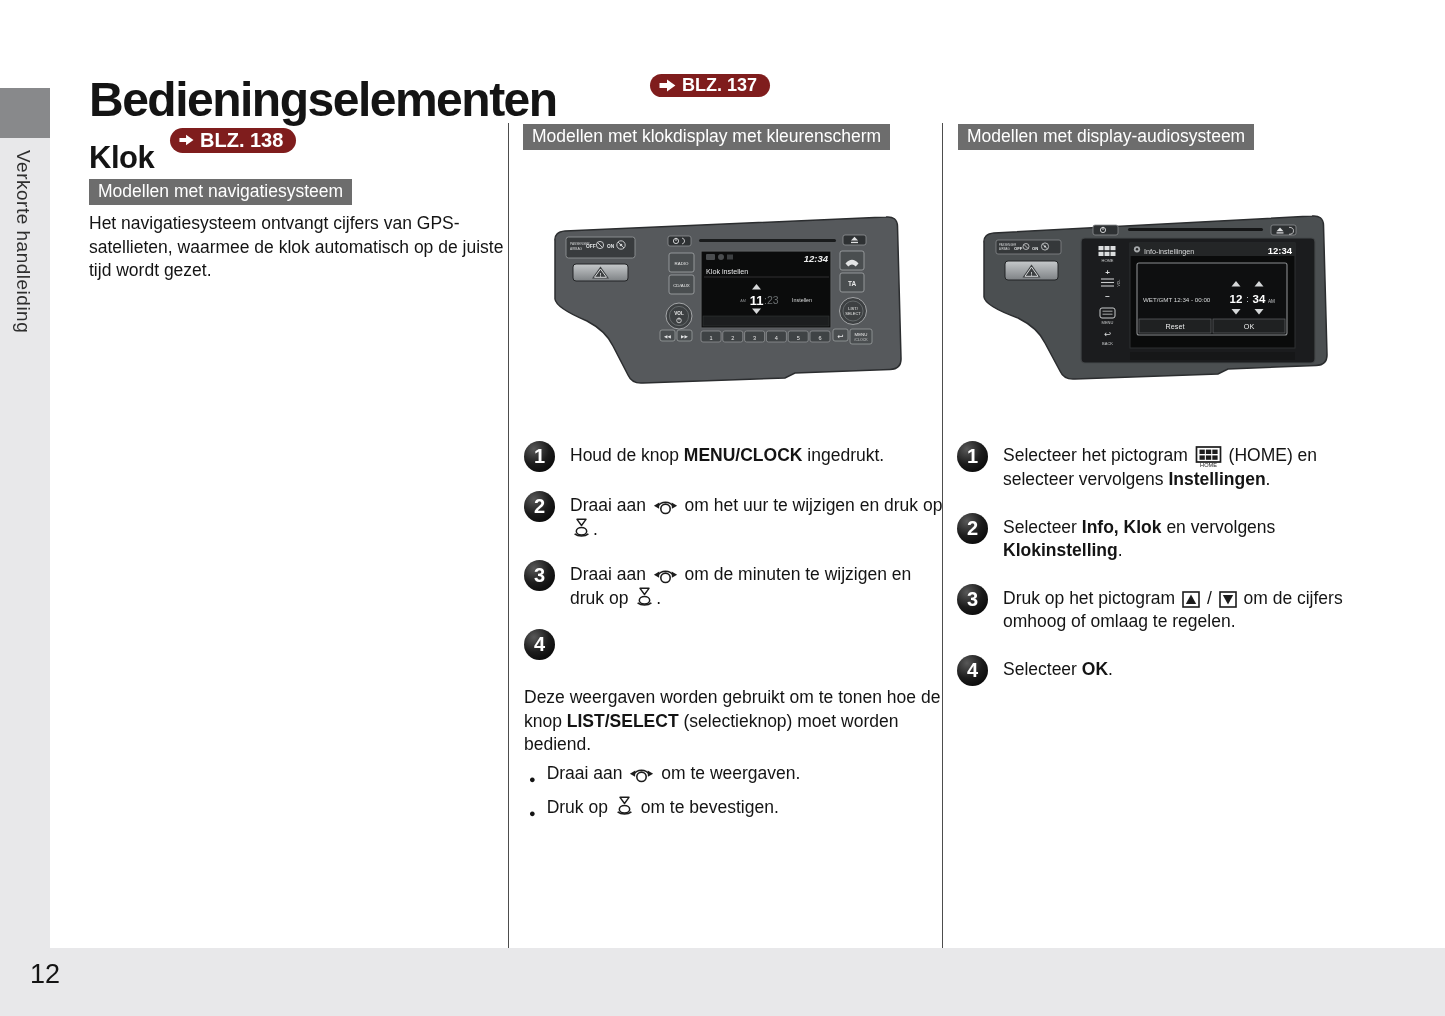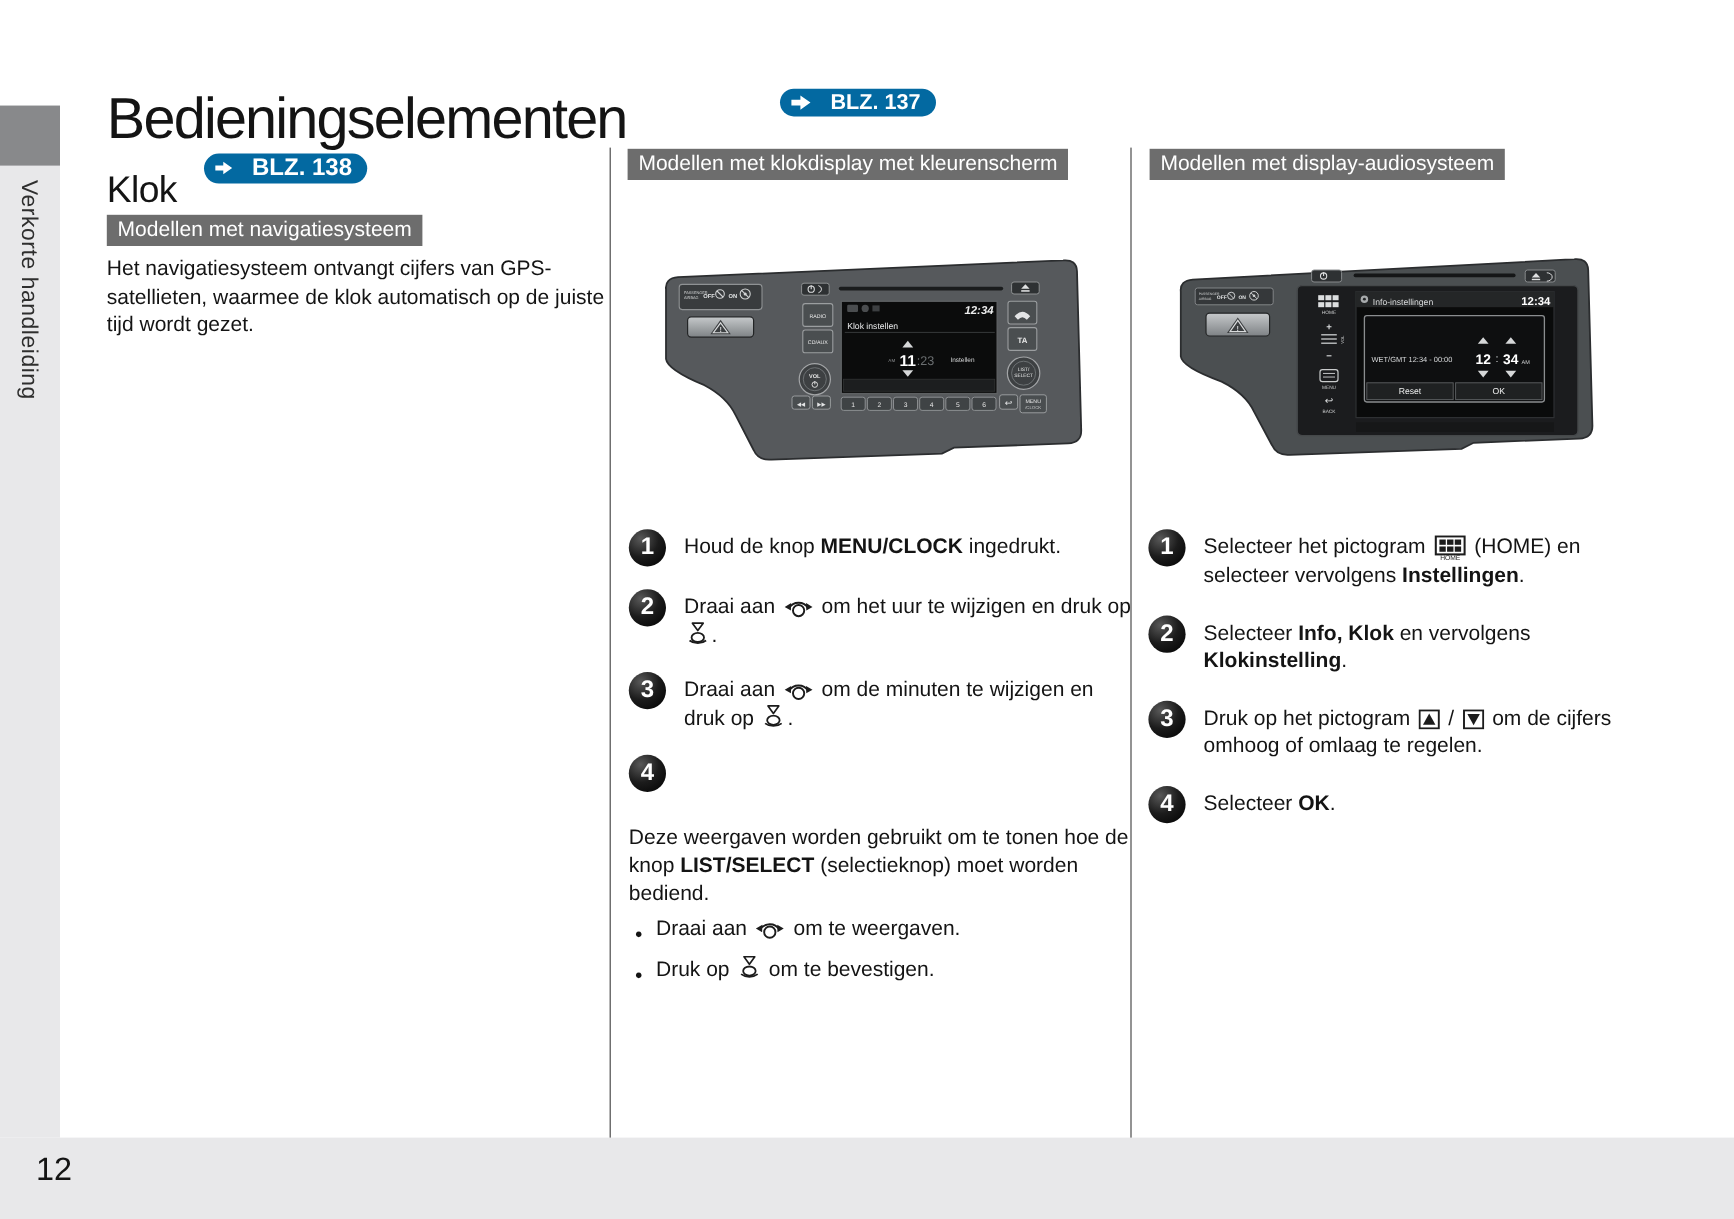--- a/index.html
+++ b/index.html
@@ -13,27 +13,27 @@
   .sidebar-tab{position:absolute;left:0;top:88px;width:50px;height:50px;background:#88898b}
   .sidebar-label{
     position:absolute;left:12px;top:150px;
     writing-mode:vertical-rl;text-orientation:mixed;
     font-size:19px;color:#2e2e2e;letter-spacing:.5px;
   }
   .footer-bar{position:absolute;left:0;top:948px;width:1445px;height:68px;background:#e8e8ea}
   .page-number{position:absolute;left:30px;top:11px;font-size:27px;color:#141414}
 
   
-  .page-title{position:absolute;left:89px;top:40px;font-size:48px;font-weight:400;letter-spacing:-1.5px}
+  .page-title{position:absolute;left:89px;top:40px;font-size:48px;font-weight:700;letter-spacing:-1.5px}
   .badge-pill{
-    display:inline-flex;align-items:center;gap:16px;background:#0369a1;color:#fff;
+    display:inline-flex;align-items:center;gap:6px;background:#7f1d1d;color:#fff;
     border-radius:13px;padding:2px 13px 3px 9px;font-weight:700;line-height:1;
   }
   .title-badge{position:absolute;left:650px;top:74px;font-size:18px}
-  .klok-heading{position:absolute;left:89px;top:114px;font-size:31px;font-weight:400;letter-spacing:-.5px}
+  .klok-heading{position:absolute;left:89px;top:114px;font-size:31px;font-weight:700;letter-spacing:-.5px}
   .klok-badge{position:absolute;left:170px;top:128px;font-size:20px}
   .gray-badge{
     display:inline-block;background:#6d6d6d;color:#fff;
     font-size:17.5px;line-height:22px;padding:1px 9px 3px;white-space:nowrap;
   }
   .col-header{position:absolute;top:124px}
   .para{font-size:17.5px;line-height:23.5px;color:#141414}
 
   
   .col-left{position:absolute;left:89px;top:179px;width:415px}

